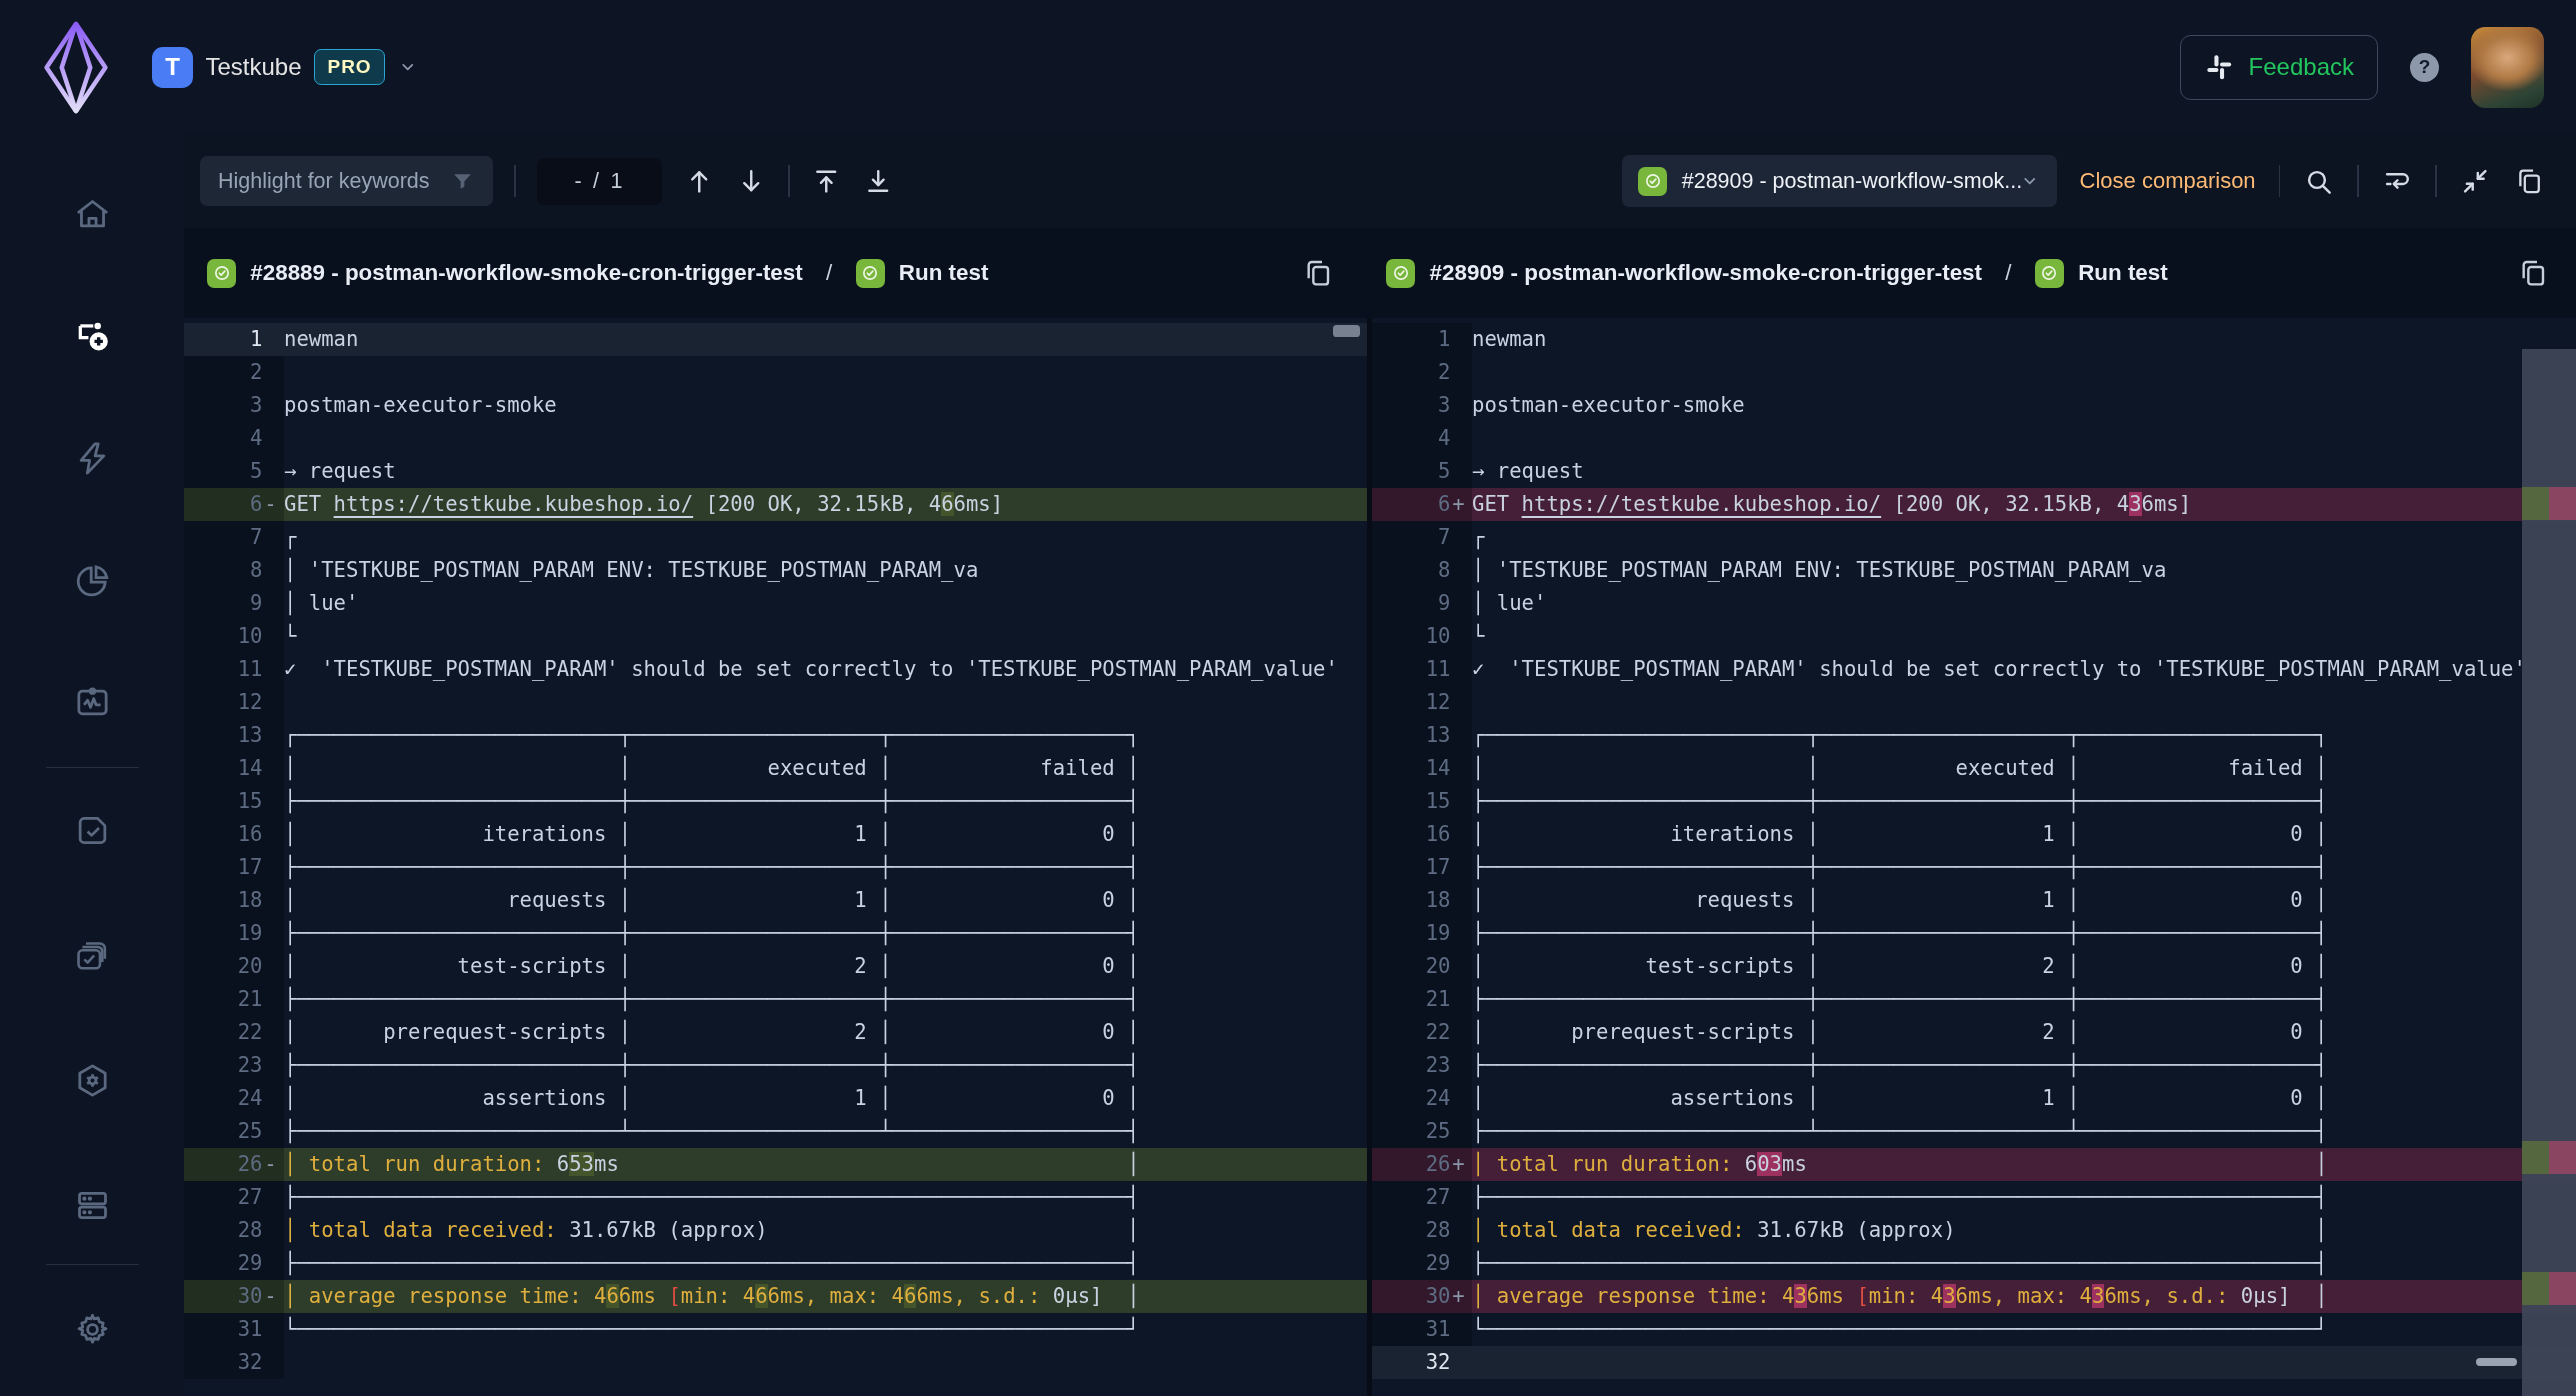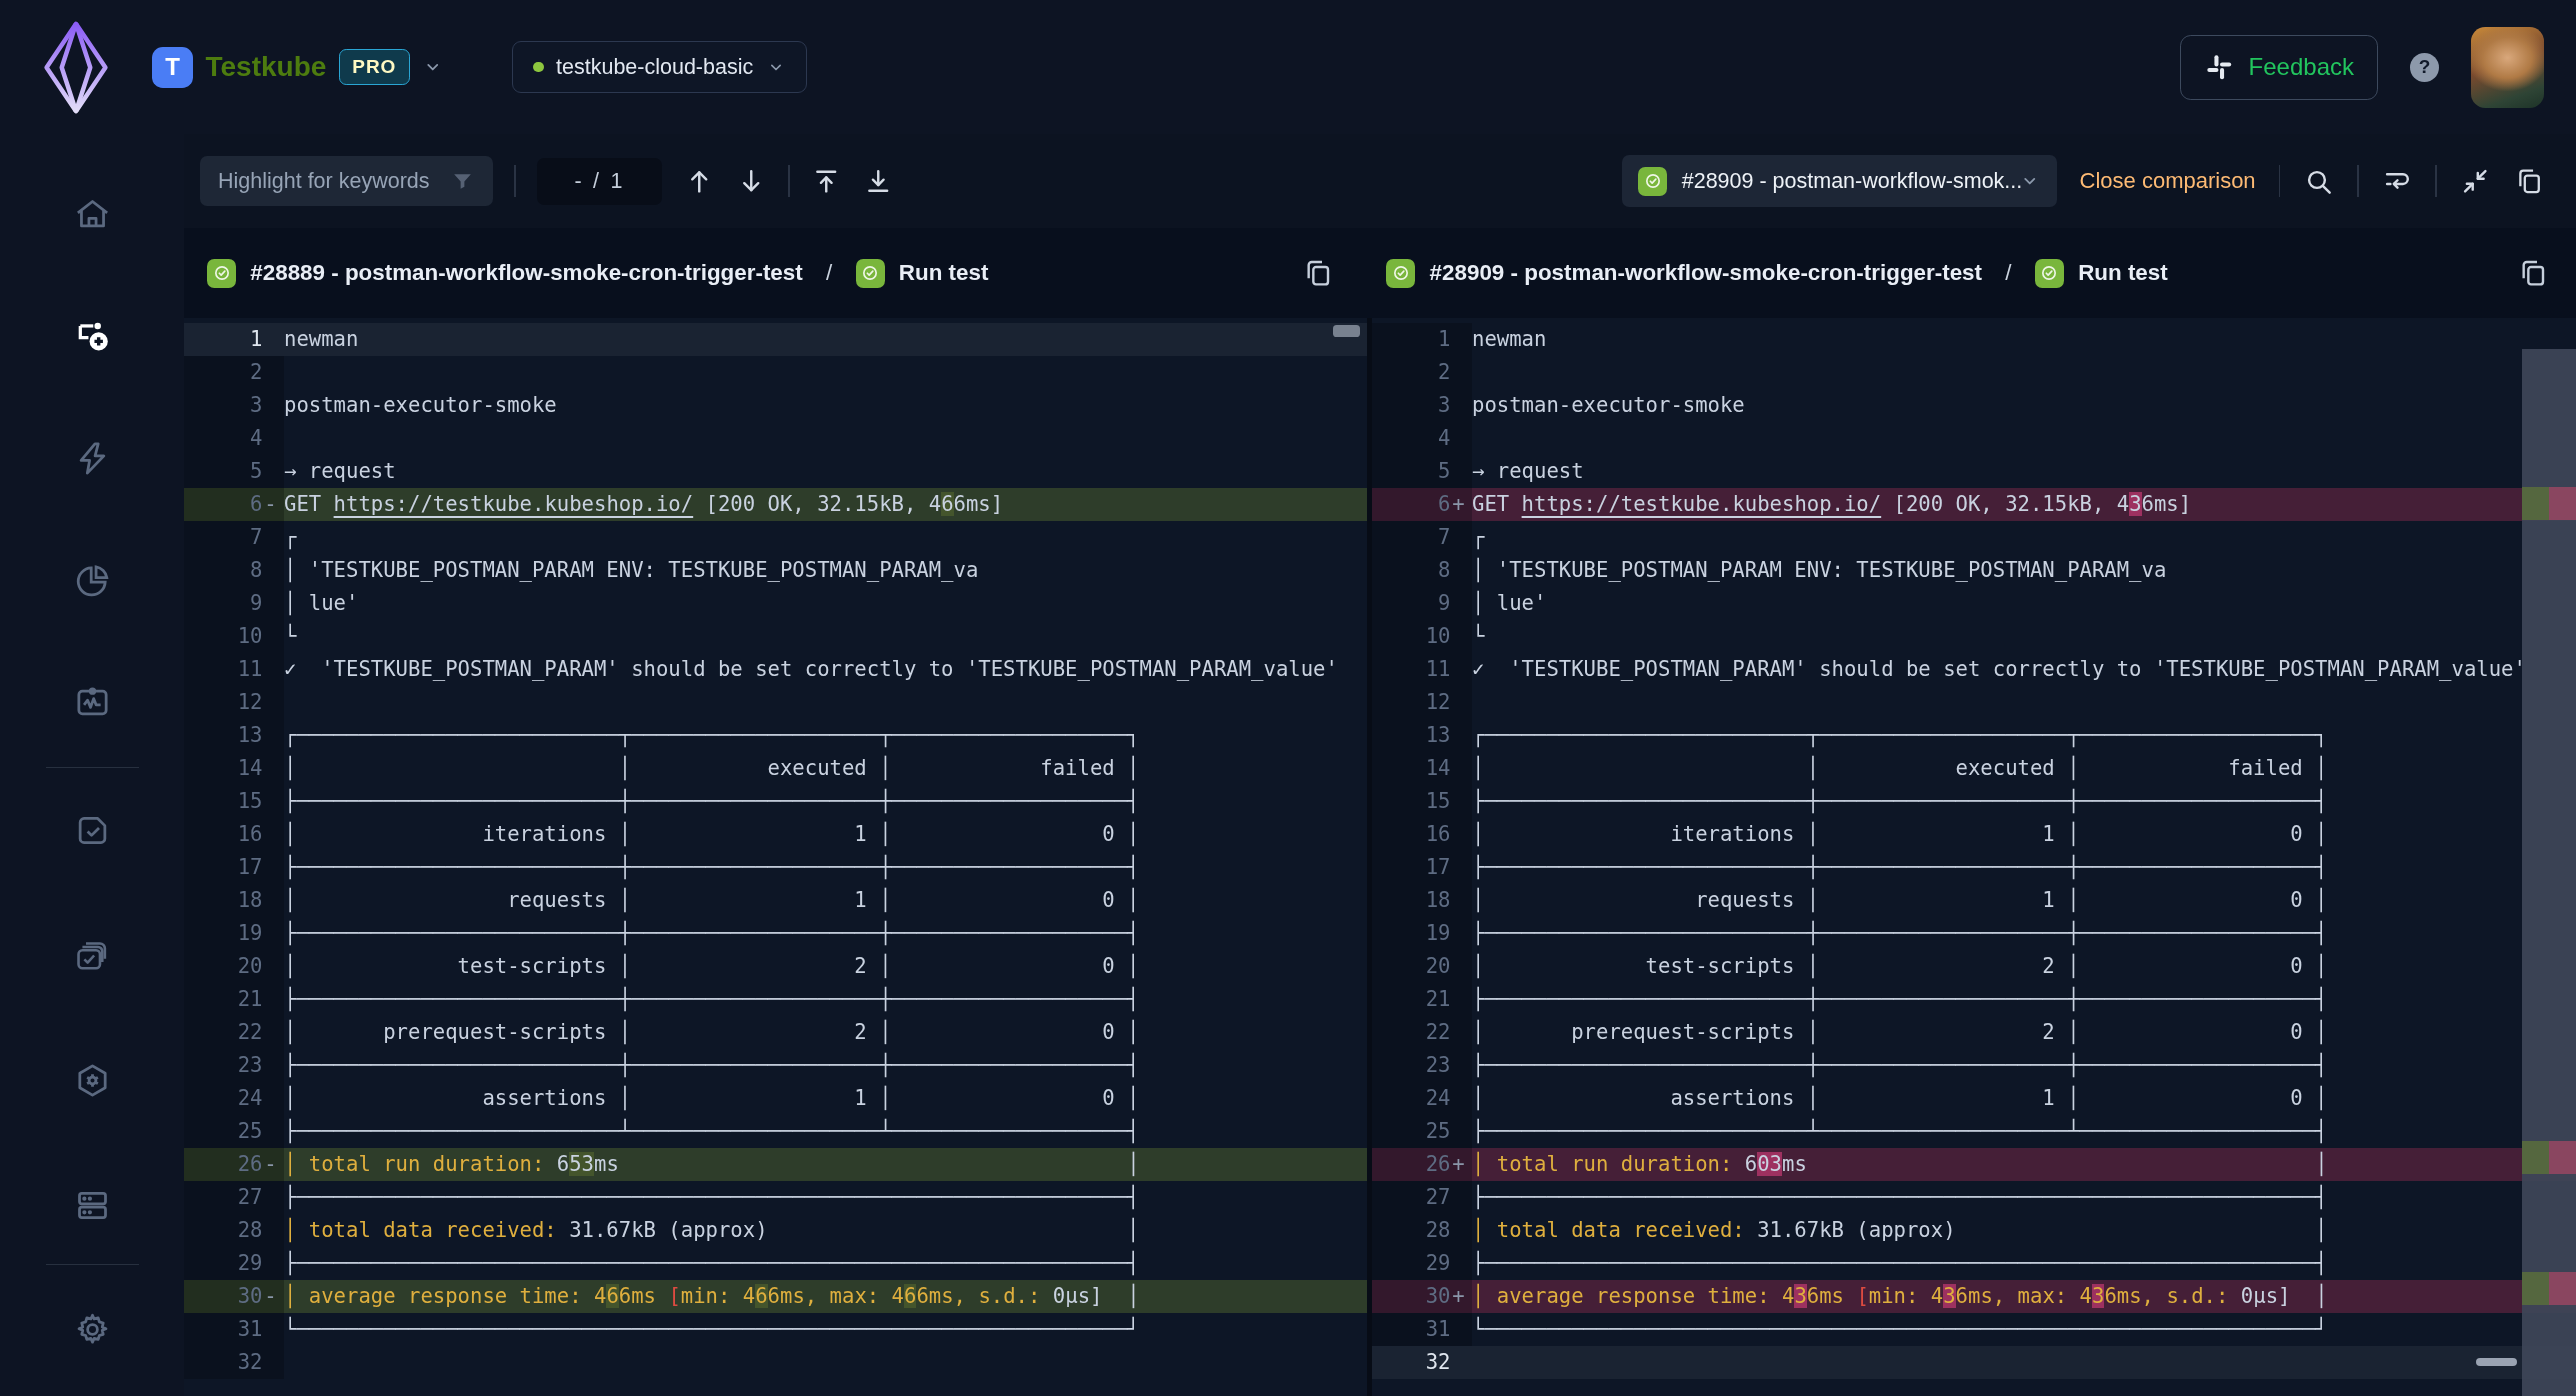--- a/index.html
+++ b/index.html
@@ -4,21 +4,21 @@
 <style>
   *{box-sizing:border-box;margin:0;padding:0}
   html,body{width:2576px;height:1396px;overflow:hidden;background:#070c16}
   .app{position:relative;width:2576px;height:1396px;font-family:"Liberation Sans",sans-serif;color:#e6ebf3}
 
   
   .header{position:absolute;left:0;top:0;width:2576px;height:134px;background:#0d1423;display:flex;align-items:center}
   .logo-wrap{width:152px;display:flex;justify-content:center;align-items:center}
   .org{display:flex;align-items:center;gap:12.5px}
   .t-badge{width:41px;height:41px;border-radius:10.8px;background:#4a7df5;color:#fff;font-size:24px;font-weight:700;display:flex;align-items:center;justify-content:center}
-  .org-name{font-size:28px;font-weight:700;color:#4d7c0f}
+  .org-name{font-size:24px;font-weight:400;color:#e5e5e5}
   .pro{padding:6.3px 12.5px;border-radius:7.2px;background:#0f3a4c;border:1.8px solid #2aa6d4;color:#fef9c3;font-size:19px;font-weight:700;letter-spacing:0.9px}
   .chev{display:inline-flex;color:#8b98ab}
   .env-pill{margin-left:68px;height:52px;border-radius:9px;border:1.8px solid #2c3850;background:#0e1626;display:flex;align-items:center;gap:12.5px;padding:0 20px;cursor:pointer}
   .env-dot{width:10.8px;height:10.8px;border-radius:50%;background:#8dc63f}
   .env-name{font-size:21.5px;color:#e2e8f1}
   .header-right{margin-left:auto;display:flex;align-items:center;padding-right:32px}
   .feedback-btn{height:65px;border-radius:10.8px;border:1.8px solid #3d4a5e;background:transparent;display:flex;align-items:center;gap:14.3px;padding:0 23px;color:#22c55e;font-size:24px;cursor:pointer}
   .help-circle{width:29px;height:29px;border-radius:50%;background:#8d99ab;color:#11192a;font-size:19px;font-weight:700;display:flex;align-items:center;justify-content:center;margin:0 32px;cursor:pointer}
   .avatar{width:73px;height:81px;border-radius:14.3px;background:
     radial-gradient(54px 45px at 50% 38%, #d9a87c 0%, #b07a45 45%, rgba(0,0,0,0) 75%),
@@ -110,29 +110,20 @@
           <path d="M37 4 L53 53 L37 102"></path>
         </g>
       </svg>
     </div>
     <div class="org">
       <span class="t-badge">T</span>
       <span class="org-name">Testkube</span>
       <span class="pro">PRO</span>
       <span class="chev">
         <svg width="21.5" height="21.5" viewBox="0 0 24 24" fill="none">
-            <path d="M7 10l5 5 5-5" stroke="currentColor" stroke-width="2" stroke-linecap="round" stroke-linejoin="round"></path>
-          </svg>
-      </span>
-    </div>
-    <div class="env-pill">
-      <span class="env-dot"></span>
-      <span class="env-name">testkube-cloud-basic</span>
-      <span class="chev">
-        <svg width="20" height="20" viewBox="0 0 24 24" fill="none">
             <path d="M7 10l5 5 5-5" stroke="currentColor" stroke-width="2" stroke-linecap="round" stroke-linejoin="round"></path>
           </svg>
       </span>
     </div>
     <div class="header-right">
       <button class="feedback-btn">
         <span style="display:flex">
           <svg width="30.5" height="30.5" viewBox="0 0 24 24" fill="none" stroke="#e6ebf2" stroke-width="3.2" stroke-linecap="round">
             <path d="M9.8 4.2v5.6"></path>
               <path d="M14.2 14.2v5.6"></path>

